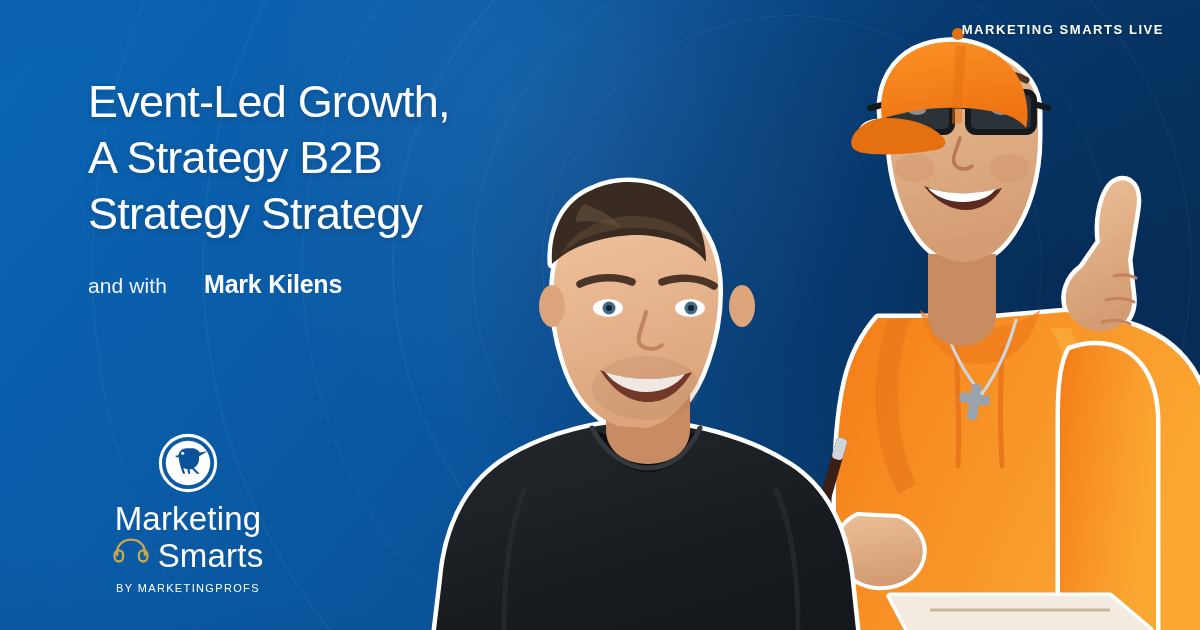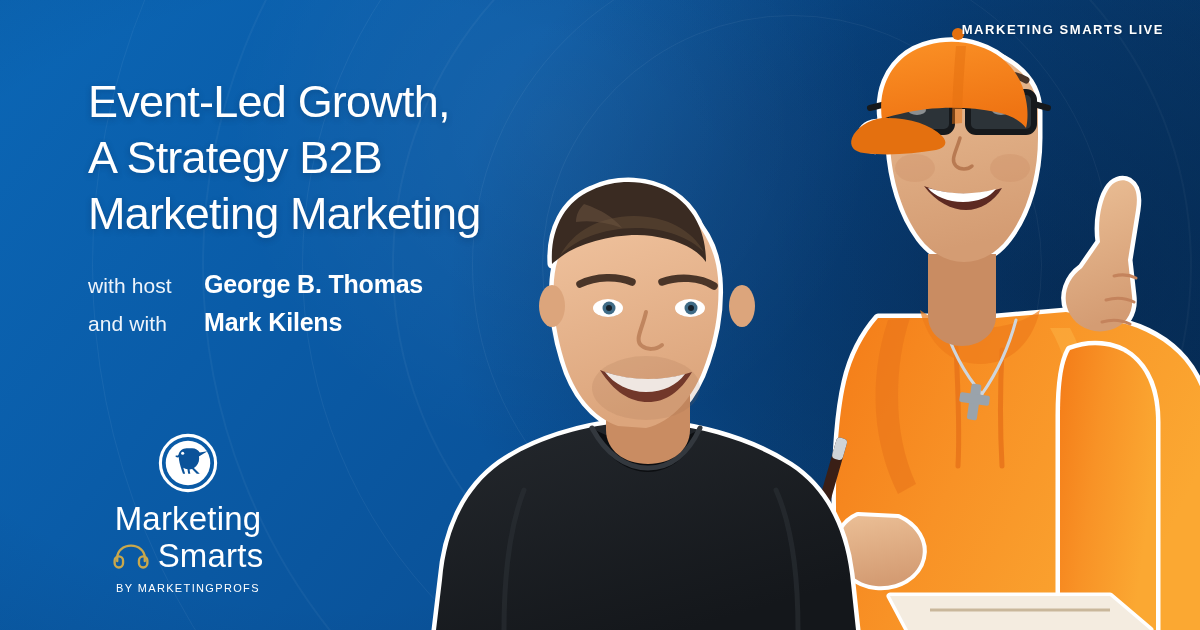--- a/index.html
+++ b/index.html
@@ -121,21 +121,20 @@
   }
   .logo-word{
     color:#fff;
     font-size:33px;
     font-weight:400;
     line-height:38px;
     letter-spacing:0.2px;
   }
   .logo-row2{
     display:flex;
-    align-items:center;
     justify-content:center;
     gap:9px;
     margin-top:-1px;
   }
   .headphones{ width:36px; height:26px; flex:0 0 36px; display:block; }
   .logo-sub{
     margin-top:7px;
     color:#ffffff;
     font-size:11px;
     font-weight:500;
@@ -164,28 +163,24 @@
     <div class="ring" style="width:1400px;height:1400px;left:66%;top:42%;"></div>
     <div class="ring" style="width:500px;height:500px;left:66%;top:42%;"></div>
   </div>
   <div class="vignette"></div>
 
   <div class="kicker">MARKETING SMARTS LIVE</div>
 
   <div class="headline">
     <span class="ln">Event-Led Growth,</span>
     <span class="ln">A Strategy B2B</span>
-    <span class="ln">Marketing Marketing</span>
+    <span class="ln">Strategy Strategy</span>
   </div>
 
   <div class="credits">
-    <div class="credit-row">
-      <span class="credit-role">with host</span>
-      <span class="credit-name">George B. Thomas</span>
-    </div>
     <div class="credit-row">
       <span class="credit-role">and with</span>
       <span class="credit-name">Mark Kilens</span>
     </div>
   </div>
 
   <div class="logo">
     <svg class="logo-mark" viewBox="0 0 64 64">
       <circle cx="32" cy="32" r="28.5" fill="none" stroke="#ffffff" stroke-width="3.2"></circle>
       <circle cx="32" cy="32" r="23" fill="#ffffff"></circle>

